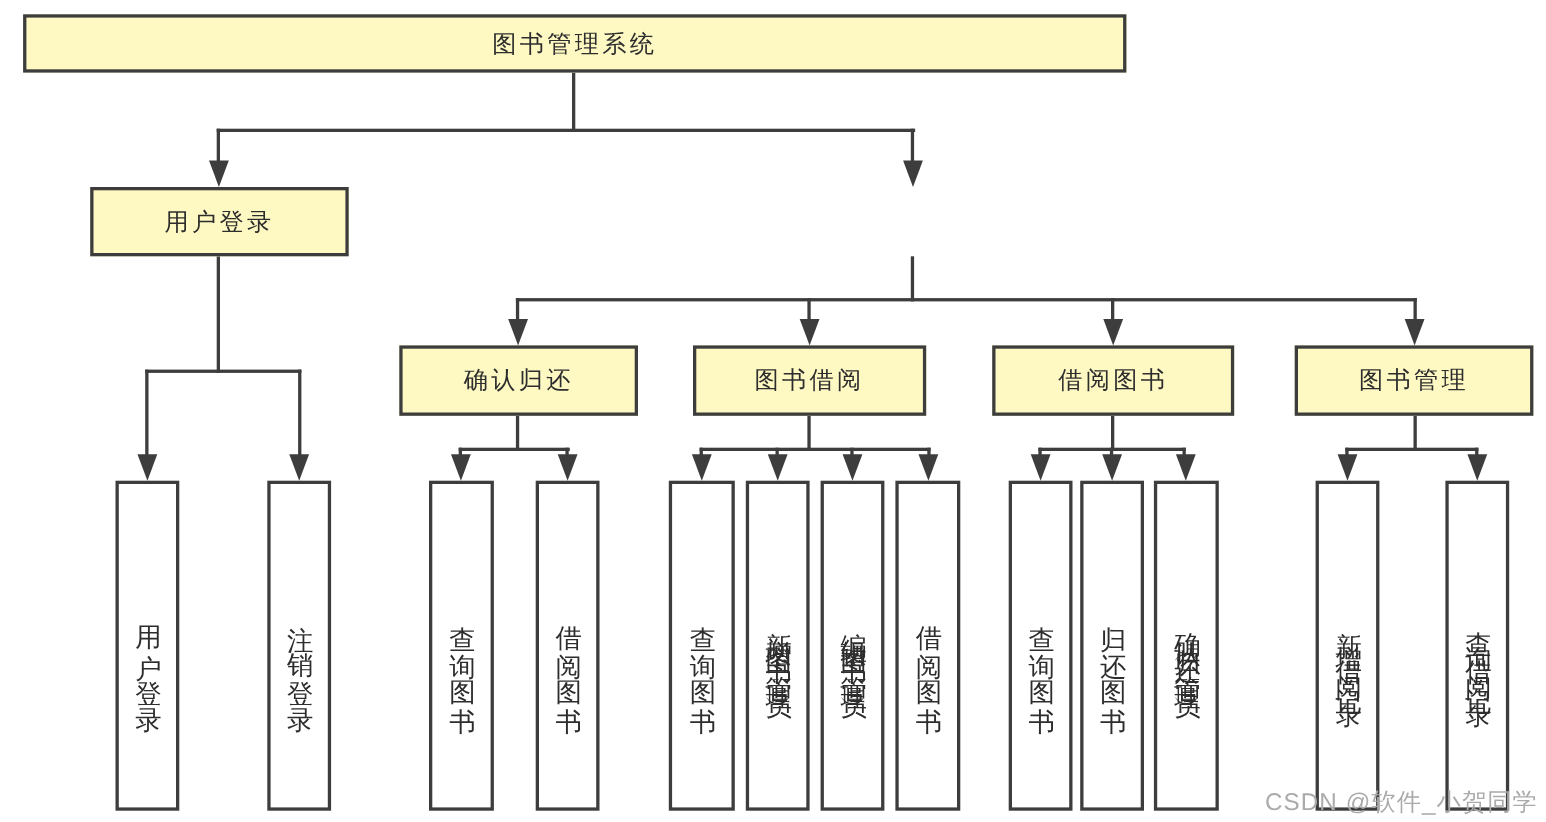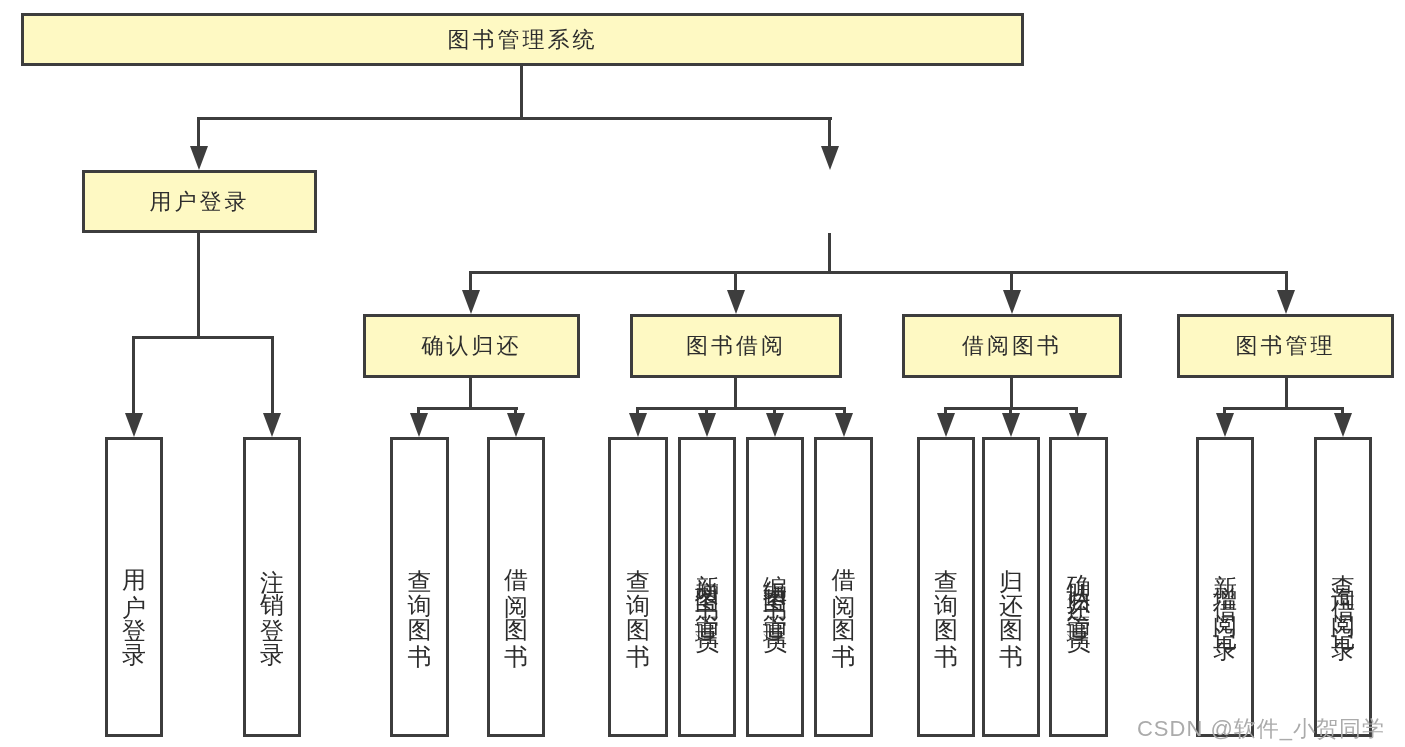--- a/index.html
+++ b/index.html
@@ -44,21 +44,21 @@
   .hline{position:absolute;height:3px;background:#3d3d3d;z-index:1;}
   .arrow{
     position:absolute;width:0;height:0;
     border-left:9px solid transparent;
     border-right:9px solid transparent;
     border-top:24px solid #3d3d3d;
     z-index:3;
   }
   #watermark{
     position:absolute;
-    top:714px;right:20px;
+    top:714px;right:7px;
     font-size:22px;
     color:#ababab;
     letter-spacing:1px;
     z-index:5;
     white-space:nowrap;
   }
 </style>
 </head>
 <body>
 

